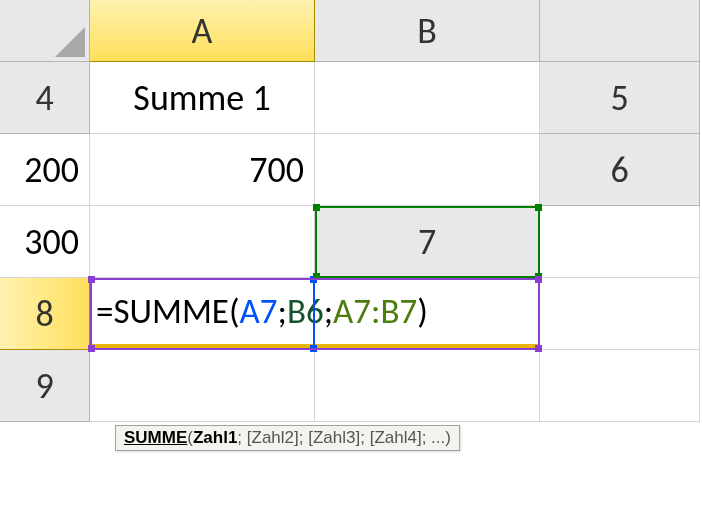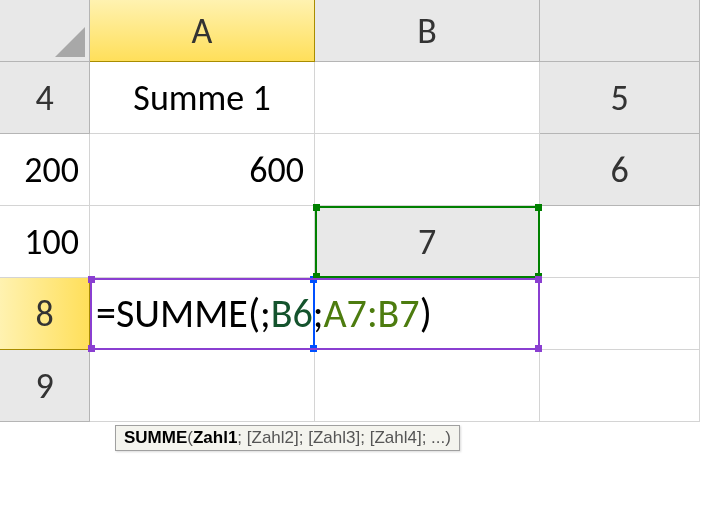--- a/index.html
+++ b/index.html
@@ -74,23 +74,23 @@
     font-size: 36px;
     color: #000000;
     display: flex;
     align-items: center;
     position: relative;
   }
   .cell.num { justify-content: flex-end; }
   .cell.txt { justify-content: center; }
   .formula-cell {
     border-right: 1px solid #d4d4d4;
-    border-bottom: 1px solid #eab308;
+    border-bottom: 6px solid #eab308;
     padding: 4px 6px;
-    font-size: 40px;
+    font-size: 35px;
     color: #000;
     display: flex;
     align-items: center;
     grid-column: 2 / 4;
     position: relative;
     white-space: nowrap;
   }
   .formula-cell .ref-blue   { color: #0050ff; }
   .formula-cell .ref-green  { color: #14532d; }
   .formula-cell .ref-purple { color: #4d7c0f; }
@@ -118,52 +118,53 @@
     top: 425px;
     background: #f4f4ee;
     border: 1px solid #a0a0a0;
     padding: 2px 8px;
     font-size: 17px;
     color: #555;
     font-family: 'Segoe UI', Tahoma, sans-serif;
     box-shadow: 1px 1px 2px rgba(0,0,0,0.15);
     z-index: 50;
   }
-  .tooltip b { color: #000; font-weight: 700; }
+  .tooltip b { color: #000; font-weight: 700; text-decoration: underline; }
   .tooltip .cur { color: #000; font-weight: 700; margin-top: 36px; }
 </style>
 </head>
 <body>
 
 <div class="sheet">
 
   <div class="corner"></div>
   <div class="hdr col-hdr-active">A</div>
   <div class="hdr">B</div>
   <div class="hdr"></div>
 
   <div class="row-hdr">4</div>
   <div class="cell txt">Summe 1</div>
   <div class="cell"></div>
 
   <div class="row-hdr">5</div>
   <div class="cell num">200</div>
-  <div class="cell num">600</div>
+  <div class="cell num">700</div>
   <div class="cell"></div>
 
   <div class="row-hdr">6</div>
-  <div class="cell num">100</div>
+  <div class="cell num">300</div>
   <div class="cell"></div>
 
   <div class="row-hdr">7</div>
   <div class="cell"></div>
 
   <div class="row-hdr row-hdr-active">8</div>
   <div class="formula-cell">
     <span>=SUMME(</span>
+      <span class="ref-blue">A7</span>
       <span>;</span>
       <span class="ref-green">B6</span>
       <span>;</span>
       <span class="ref-purple">A7:B7</span>
       <span>)</span>
   </div>
   <div class="cell"></div>
 
   <div class="row-hdr">9</div>
   <div class="cell"></div>

